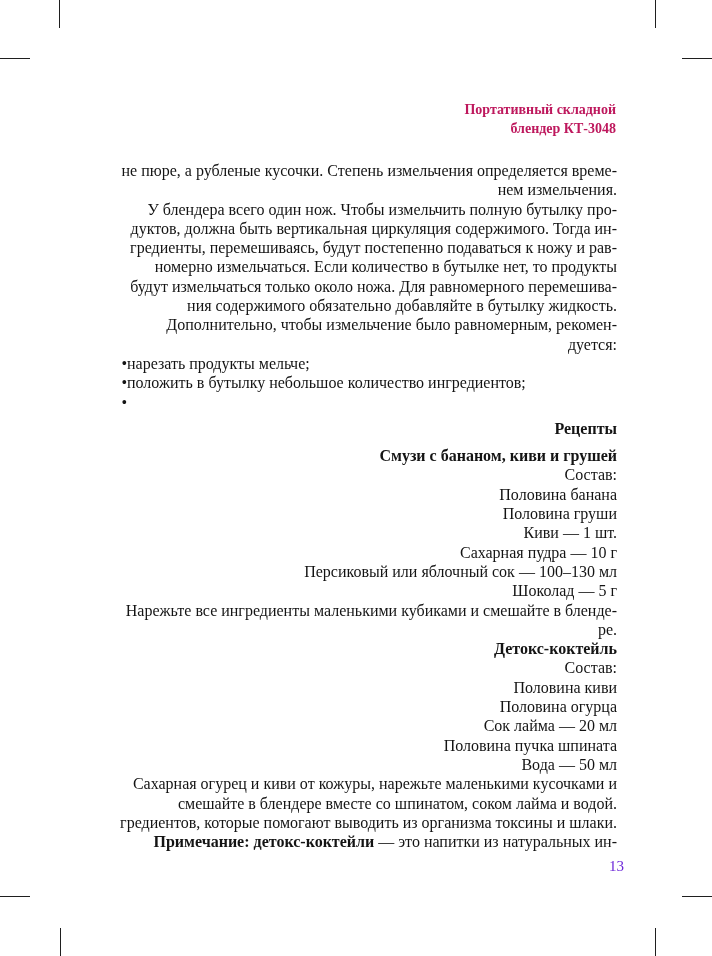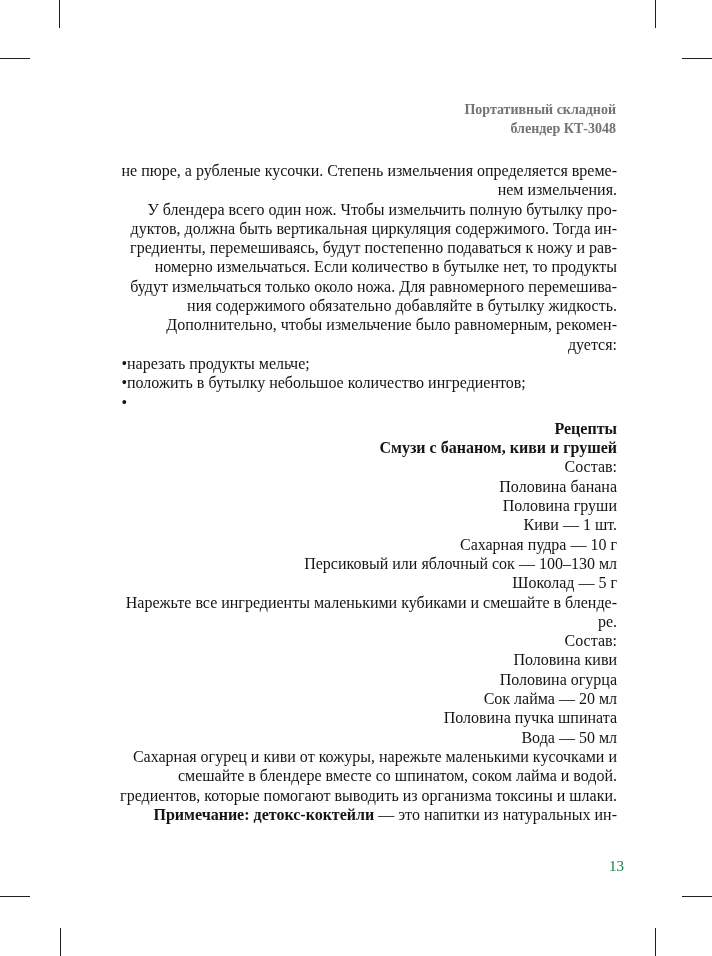--- a/index.html
+++ b/index.html
@@ -29,46 +29,46 @@
   .crop.br-v { left: 655px; top: 928px; }
 
   
   .running-header {
     position: absolute;
     top: 100px; right: 96px;
     text-align: right;
     font-weight: bold;
     font-size: 14px;
     line-height: 19px;
-    color: #737373;
+    color: #be185d;
   }
 
   
   .content {
     position: absolute;
     left: 97px; top: 161px;
     width: 520px;
     font-size: 16px;
     line-height: 19.3px;
     color: #141414;
     text-align: right;
   }
   .line { white-space: nowrap; }
   .indent { padding-left: 30px; }
   .bold { font-weight: bold; }
   .gap-sm { margin-top: 7px; }
-  .gap-md { margin-top: 0; }
+  .gap-md { margin-top: 8px; }
   .bullet-row { display: flex; }
   .bullet-marker { width: 30px; flex: 0 0 30px; }
 
   .page-number {
     position: absolute;
     top: 858px; left: 609px;
     font-size: 15px;
-    color: #15803d;
+    color: #6d28d9;
     font-family: Liberation Serif, serif;
   }
 </style>
 </head>
 <body>
 
 <div class="page">
 
   <div class="crop v tl-v"></div>
   <div class="crop h tl-h"></div>
@@ -117,20 +117,21 @@
     <div class="line">Состав:</div>
     <div class="line indent">Половина банана</div>
     <div class="line indent">Половина груши</div>
     <div class="line indent">Киви — 1 шт.</div>
     <div class="line indent">Сахарная пудра — 10 г</div>
     <div class="line indent">Персиковый или яблочный сок — 100–130 мл</div>
     <div class="line indent">Шоколад — 5 г</div>
     <div class="line">Нарежьте все ингредиенты маленькими кубиками и смешайте в бленде-</div>
     <div class="line">ре.</div>
 
+    <div class="line indent bold">Детокс-коктейль</div>
     <div class="line">Состав:</div>
     <div class="line indent">Половина киви</div>
     <div class="line indent">Половина огурца</div>
     <div class="line indent">Сок лайма — 20 мл</div>
     <div class="line indent">Половина пучка шпината</div>
     <div class="line indent">Вода — 50 мл</div>
     <div class="line">Сахарная огурец и киви от кожуры, нарежьте маленькими кусочками и</div>
     <div class="line">смешайте в блендере вместе со шпинатом, соком лайма и водой.</div>
 
     <div class="line">гредиентов, которые помогают выводить из организма токсины и шлаки.</div>

